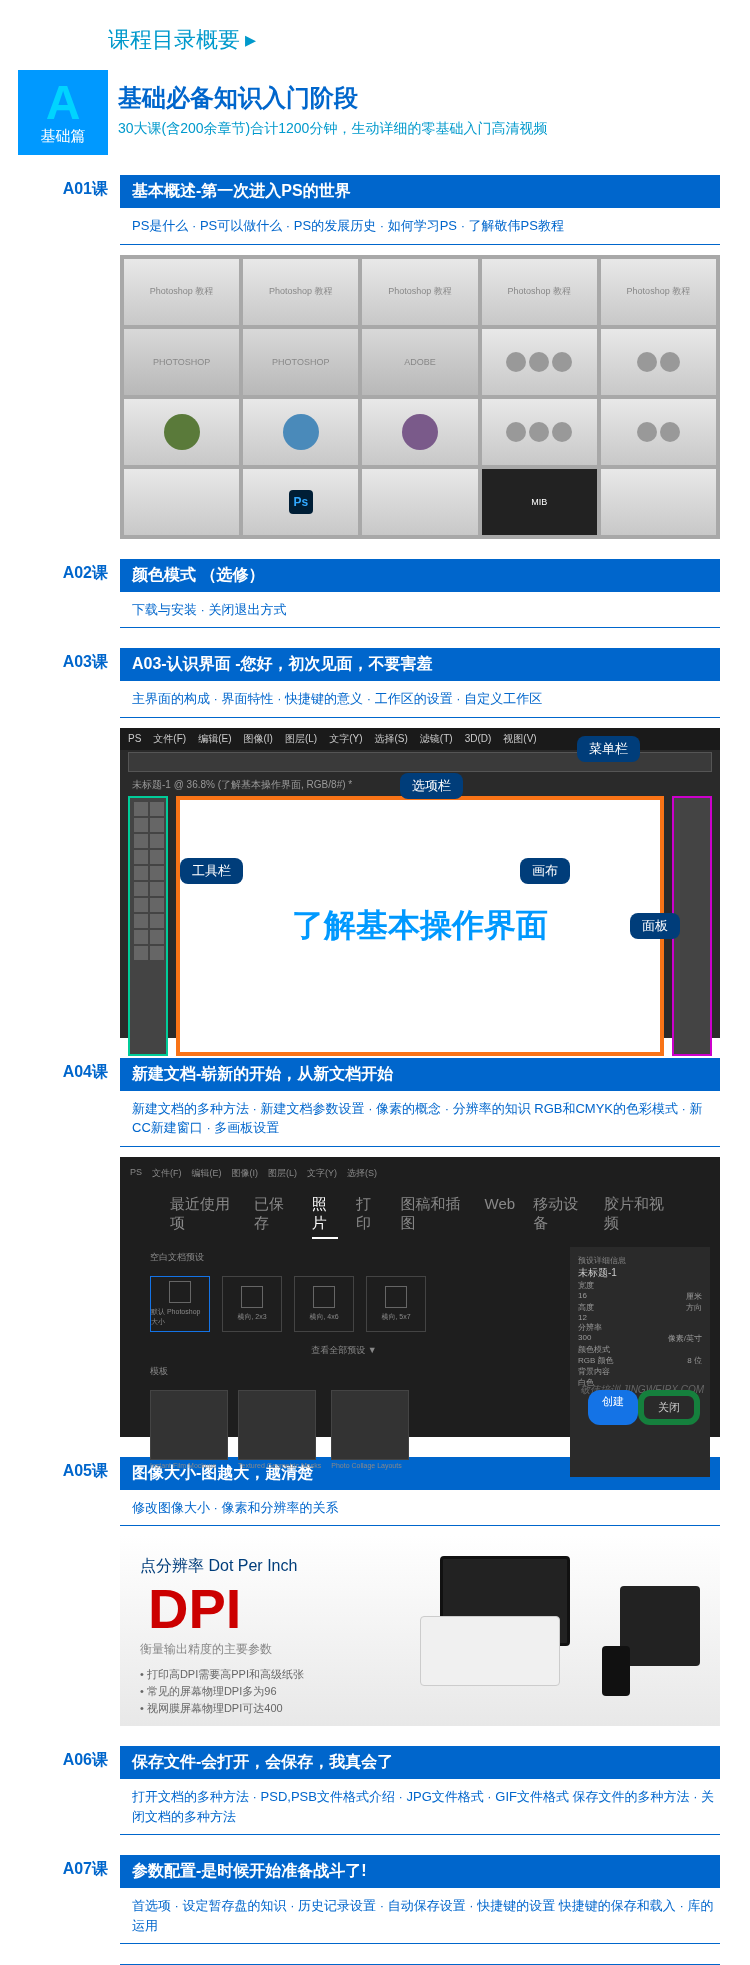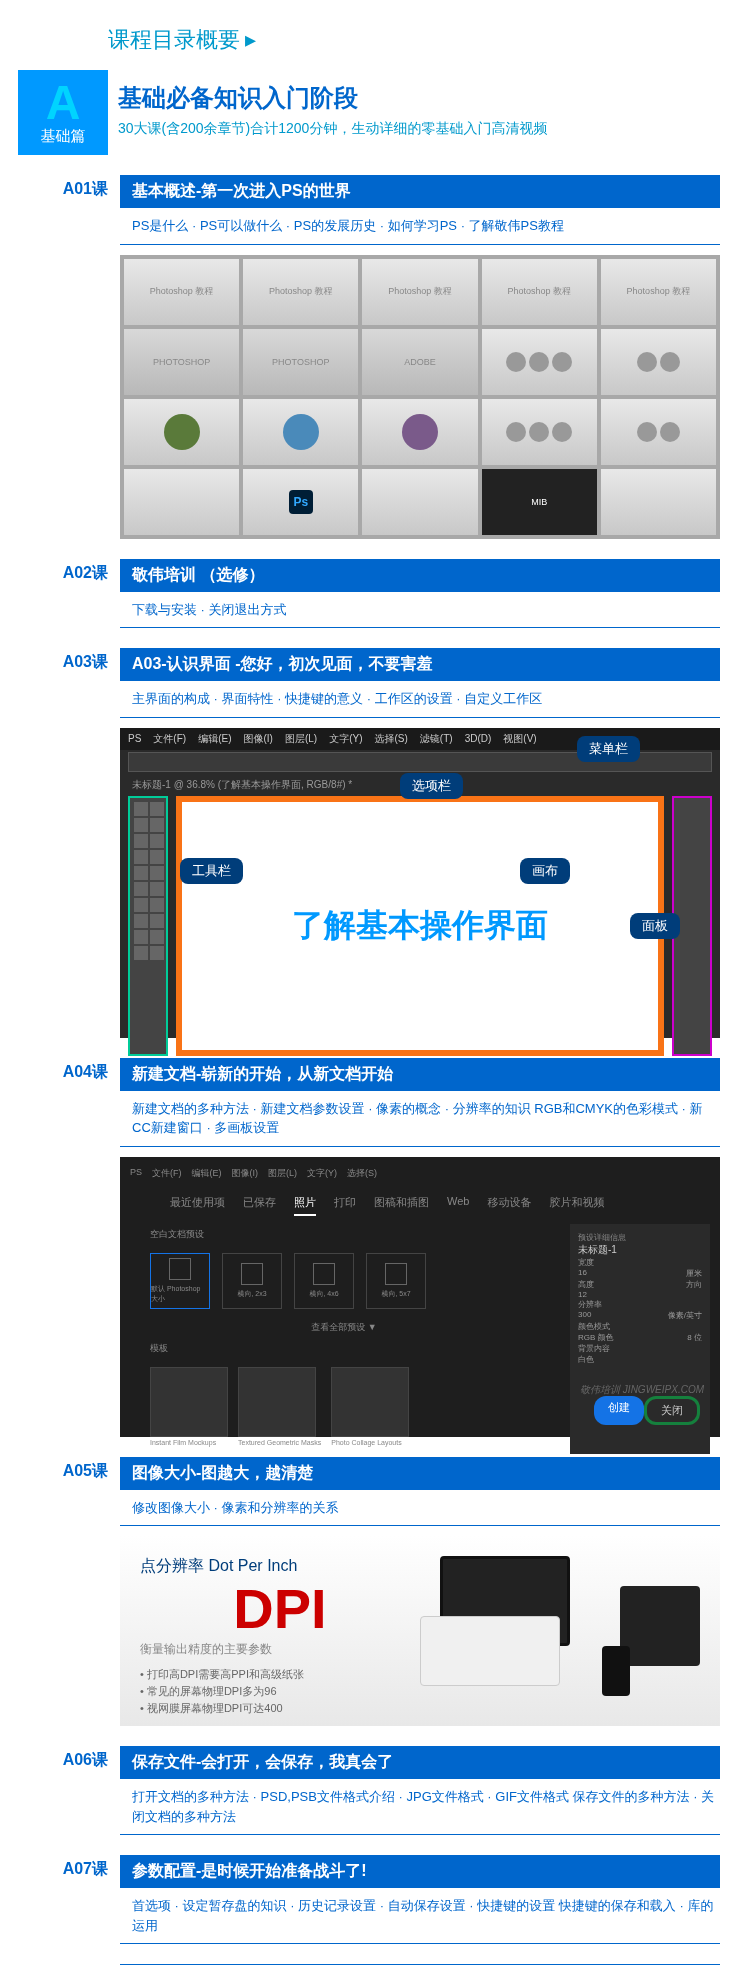--- a/index.html
+++ b/index.html
@@ -30,60 +30,60 @@
 .thumb .circles { display: flex; gap: 3px; }
 .thumb .circle { width: 20px; height: 20px; border-radius: 50%; background: #999; }
 
 .ps-interface { background: #2a2a2a; margin-top: 10px; position: relative; height: 310px; }
 .ps-menu { background: #1a1a1a; height: 22px; display: flex; padding: 0 8px; gap: 12px; align-items: center; }
 .ps-menu span { color: #ccc; font-size: 10px; }
 .ps-toolbar { background: #3a3a3a; height: 20px; margin: 2px 8px; border: 1px solid #555; }
 .ps-body { display: flex; height: 260px; padding: 0 8px; }
 .ps-tools { width: 40px; background: #444; border: 2px solid #00cc99; display: grid; grid-template-columns: 1fr 1fr; gap: 2px; padding: 4px; align-content: start; }
 .ps-tool { width: 14px; height: 14px; background: #666; }
-.ps-canvas { flex: 1; background: #fff; margin: 0 8px; display: flex; align-items: center; justify-content: center; border: 6px solid #f97316; }
+.ps-canvas { flex: 1; background: #fff; margin: 0 8px; display: flex; align-items: center; justify-content: center; border: 4px solid #f97316; }
 .ps-canvas-text { color: #0099ff; font-size: 32px; font-weight: bold; }
 .ps-panels { width: 40px; background: #444; border: 2px solid #cc00cc; }
 .ps-label { position: absolute; background: #003d7a; color: #fff; padding: 4px 12px; font-size: 13px; border-radius: 8px; }
 .ps-label.menu-lbl { top: 8px; right: 80px; }
 .ps-label.options-lbl { top: 45px; left: 280px; }
 .ps-label.tools-lbl { top: 130px; left: 60px; }
 .ps-label.canvas-lbl { top: 130px; right: 150px; }
 .ps-label.panel-lbl { top: 185px; right: 40px; }
 
 .new-doc { background: #1e1e1e; margin-top: 10px; height: 280px; padding: 10px; position: relative; }
 .new-doc-menu { height: 16px; display: flex; gap: 10px; }
 .new-doc-menu span { color: #888; font-size: 9px; }
 .new-doc-tabs { display: flex; gap: 18px; padding: 12px 40px 8px; }
-.new-doc-tab { color: #888; font-size: 11px; }
+.new-doc-tab { color: #888; font-size: 15px; }
 .new-doc-tab.active { color: #fff; border-bottom: 2px solid #fff; padding-bottom: 4px; }
 .new-doc-body { display: flex; gap: 12px; }
 .new-doc-presets { flex: 1; }
 .new-doc-preset-row { display: flex; gap: 12px; padding: 8px 20px; }
 .new-doc-preset { width: 60px; height: 56px; border: 1px solid #444; display: flex; flex-direction: column; align-items: center; justify-content: center; }
 .new-doc-preset.sel { border-color: #1473e6; }
 .new-doc-preset-icon { width: 22px; height: 22px; border: 1px solid #666; }
 .new-doc-preset-txt { color: #888; font-size: 7px; margin-top: 4px; }
 .new-doc-templates { display: flex; gap: 10px; padding: 8px 20px; }
 .new-doc-tmpl { width: 78px; height: 70px; background: #333; border: 1px solid #444; }
 .new-doc-tmpl-txt { color: #888; font-size: 7px; margin-top: 2px; }
 .new-doc-side { width: 140px; background: #2a2a2a; padding: 8px; }
 .new-doc-side-title { color: #ccc; font-size: 10px; }
 .new-doc-field { display: flex; justify-content: space-between; }
 .new-doc-field span { color: #999; font-size: 8px; }
 .new-doc-buttons { position: absolute; bottom: 12px; right: 20px; display: flex; }
 .new-doc-btn { padding: 4px 14px; font-size: 11px; border-radius: 12px; }
 .new-doc-btn.primary { background: #1473e6; color: #fff; }
-.new-doc-btn.secondary { background: transparent; color: #ccc; border: 3px solid #15803d; }
+.new-doc-btn.secondary { background: transparent; color: #ccc; border: 6px solid #15803d; }
 .watermark { position: absolute; bottom: 40px; right: 16px; color: #666; font-size: 10px; font-style: italic; }
 
 .dpi-section { background: linear-gradient(180deg, #fff 0%, #e8e8e8 100%); margin-top: 10px; height: 190px; display: flex; padding: 20px; }
 .dpi-left { flex: 1; }
 .dpi-title { color: #003d7a; font-size: 16px; }
-.dpi-big { color: #cc0000; font-size: 56px; font-weight: bold; line-height: 1; margin: 4px 0; text-align: center; }
+.dpi-big { color: #cc0000; font-size: 56px; font-weight: bold; line-height: 1; margin: 4px 8px; }
 .dpi-sub { color: #888; font-size: 12px; }
 .dpi-list { margin-top: 8px; }
 .dpi-list li { color: #666; font-size: 11px; list-style: none; padding: 1px 0; }
 .dpi-list li::before { content: "• "; color: #666; }
 .dpi-right { width: 280px; position: relative; }
 .device { position: absolute; background: #333; border-radius: 4px; }
 .device.monitor { width: 130px; height: 90px; top: 0; left: 20px; background: #222; border: 3px solid #111; }
 .device.monitor::after { content: ""; position: absolute; width: 40px; height: 20px; background: #888; bottom: -20px; left: 45px; }
 .device.printer { width: 140px; height: 70px; background: #f0f0f0; top: 60px; left: 0; border: 1px solid #ccc; }
 .device.printer2 { width: 80px; height: 80px; background: #222; top: 30px; right: 0; }
@@ -162,21 +162,21 @@
         <div class="thumb"></div>
         <div class="thumb" style="background:#222;color:#fff">MIB</div>
         <div class="thumb"></div>
       </div>
     </div>
   </div>
 
   <div class="lesson">
     <div class="lesson-label">A02课</div>
     <div class="lesson-content">
-      <div class="lesson-title-bar">敬伟培训 （选修）</div>
+      <div class="lesson-title-bar">颜色模式 （选修）</div>
       <div class="lesson-detail">下载与安装 · 关闭退出方式</div>
     </div>
   </div>
 
   <div class="lesson">
     <div class="lesson-label">A03课</div>
     <div class="lesson-content">
       <div class="lesson-title-bar">A03-认识界面 -您好，初次见面，不要害羞</div>
       <div class="lesson-detail">主界面的构成 · 界面特性 · 快捷键的意义 · 工作区的设置 · 自定义工作区</div>
       <div class="ps-interface">

